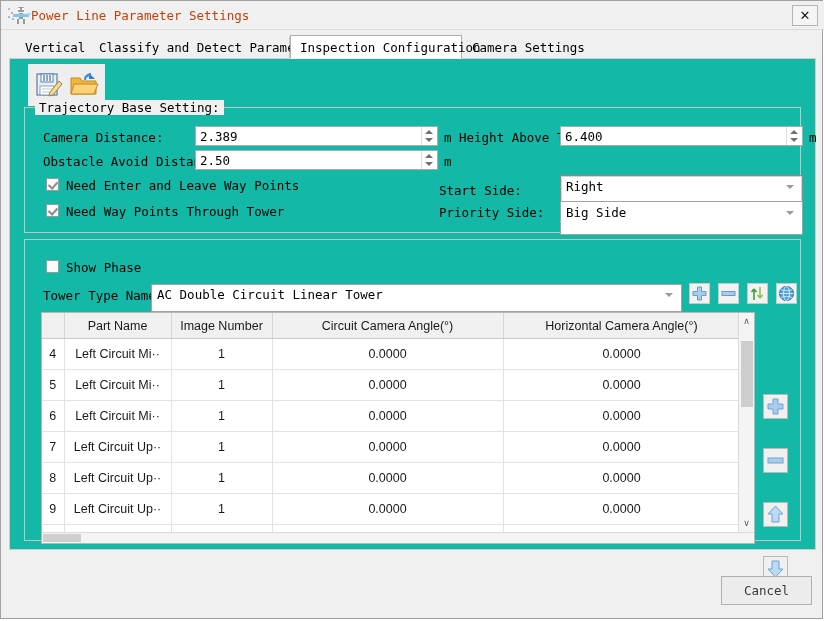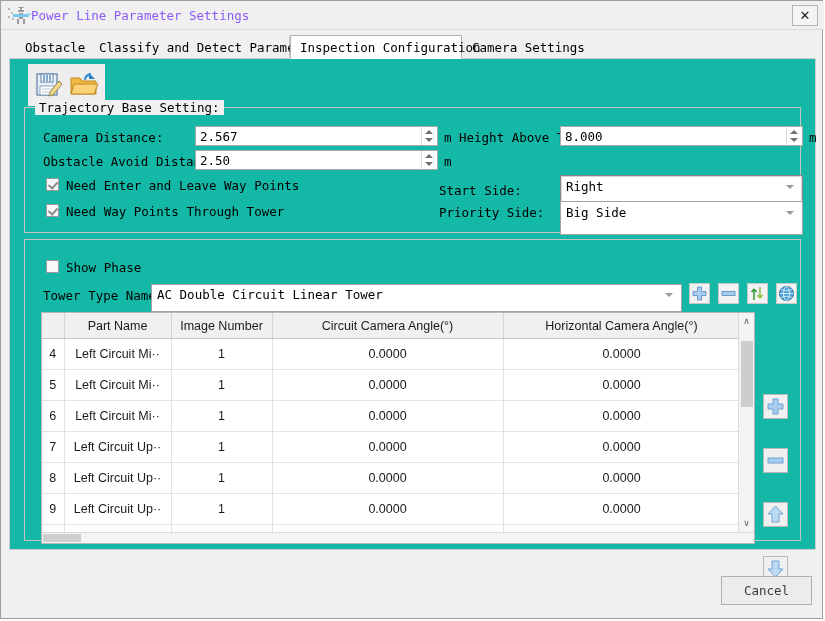--- a/index.html
+++ b/index.html
@@ -37,21 +37,21 @@
   .title-icon {
     position: absolute;
     left: 6px; top: 4px;
     width: 26px; height: 20px;
   }
   .title-text {
     position: absolute;
     left: 30px; top: 7px;
     font-family: "DejaVu Sans Mono", monospace;
     font-size: 12.5px;
-    color: #8b5cf6;
+    color: #c2410c;
     white-space: nowrap;
   }
   .close-btn {
     position: absolute;
     right: 6px; top: 4px;
     width: 26px; height: 21px;
     border: 1px solid #b5b5b5;
     background: #f4f4f4;
     display: flex;
     align-items: center;
@@ -373,21 +373,21 @@
       </svg>
     </span>
     <span class="title-text">Power Line Parameter Settings</span>
     <div class="close-btn">
       <span>✕</span>
     </div>
   </div>
 
   <div class="tabstrip">
     <div class="tab" style="left:6px; width:74px;">
-      <span>Obstacle</span>
+      <span>Vertical</span>
     </div>
     <div class="tab sep-right" style="left:80px; width:201px;">
       <span>Classify and Detect Parameters</span>
     </div>
     <div class="tab active" style="left:281px; width:172px;">
       <span>Inspection Configuration</span>
     </div>
     <div class="tab" style="left:453px; width:115px;">
       <span>Camera Settings</span>
     </div>
@@ -418,31 +418,31 @@
           <path d="M17 12 C17 7 21 5 24 5 L24 8 C21 8 19 9.5 19 12 Z" fill="#3b90d8"></path>
         </svg>
       </div>
     </div>
 
     <div class="groupbox" style="left:14px; top:48px; width:777px; height:126px;">
       <span class="group-title">Trajectory Base Setting:</span>
 
       <span class="lbl" style="left:18px; top:22px;">Camera Distance:</span>
       <div class="spin" style="left:170px; top:18px; width:243px;">
-        <span class="val">2.567</span>
+        <span class="val">2.389</span>
         <span class="arrows">
           <i class="arr up"></i>
             <i class="arr dn"></i>
         </span>
       </div>
       <span class="lbl" style="left:419px; top:22px;">m</span>
 
       <span class="lbl" style="left:434px; top:22px;">Height Above Tower:</span>
       <div class="spin" style="left:535px; top:18px; width:243px;">
-        <span class="val">8.000</span>
+        <span class="val">6.400</span>
         <span class="arrows">
           <i class="arr up"></i>
             <i class="arr dn"></i>
         </span>
       </div>
       <span class="lbl" style="left:784px; top:22px;">m</span>
 
       <span class="lbl" style="left:18px; top:46px;">Obstacle Avoid Distance:</span>
       <div class="spin" style="left:170px; top:42px; width:243px;">
         <span class="val">2.50</span>

